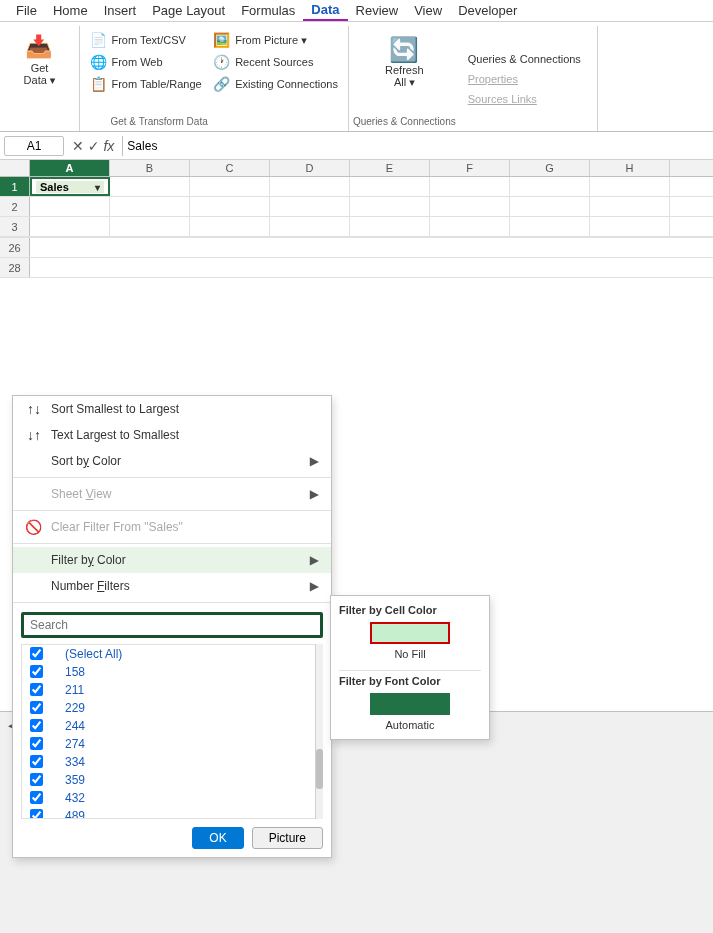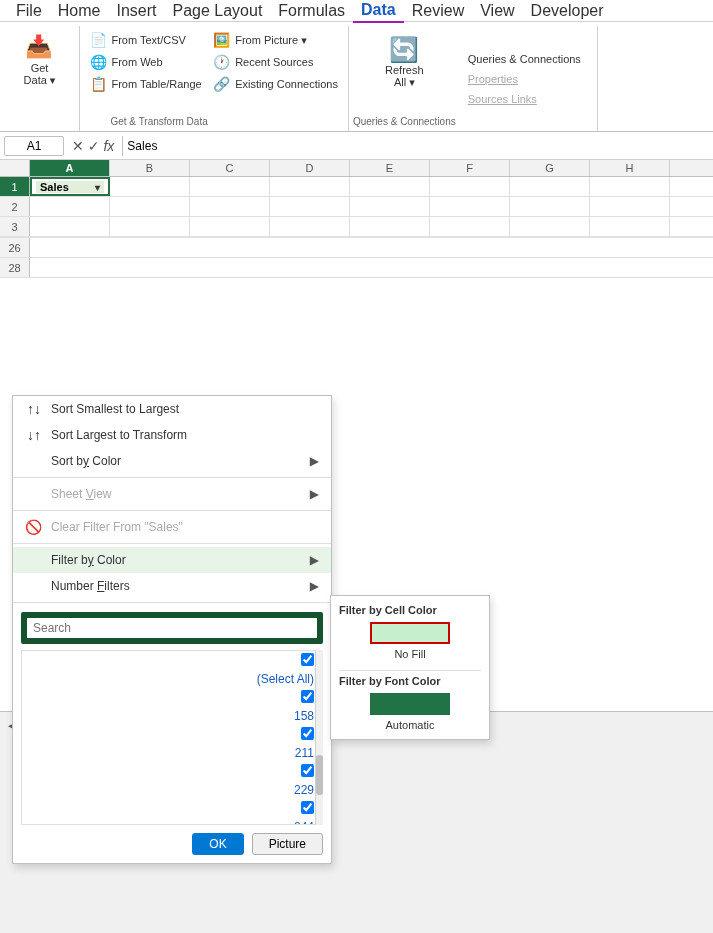--- a/index.html
+++ b/index.html
@@ -10,21 +10,21 @@
       background: white;
       border-bottom: 1px solid #d0d0d0;
       display: flex;
       align-items: center;
       padding: 0 8px;
       height: 22px;
     }
     .menu-item {
       padding: 2px 8px;
       cursor: pointer;
-      font-size: 16px;
+      font-size: 13px;
       color: #333;
       text-align: center;
     }
     .menu-item.active { color: #185abd; font-weight: 600; border-bottom: 2px solid #a21caf; }
 
     
     .ribbon {
       background: white;
       border-bottom: 1px solid #c0c0c0;
       display: flex;
@@ -279,40 +279,39 @@
       color: #333;
       gap: 8px;
     }
     .filter-menu-item.disabled { color: #aaa; }
     .filter-menu-item .arrow { margin-left: auto; color: #555; }
     .filter-menu-item .icon { font-size: 14px; width: 18px; text-align: center; }
     .menu-separator { height: 1px; background: #e0e0e0; margin: 3px 0; }
     .filter-search {
       margin: 6px 8px;
       width: calc(100% - 16px);
-      border: 6px solid #14532d;
+      border: 3px solid #14532d;
       padding: 3px 6px;
       font-size: 12px;
       border-radius: 2px;
       outline: none;
     }
     .filter-list {
       max-height: 180px;
       overflow-y: auto;
       border: 1px solid #e0e0e0;
       margin: 0 8px;
     }
     .filter-list-item {
       display: flex;
-      align-items: flex-end;
+      align-items: flex-start;
       padding: 2px 8px;
       font-size: 12px;
-      gap: 6px;
-      cursor: pointer;
-      flex-direction: column;
+      gap: 22px;
+      cursor: pointer;
     }
     .filter-list-item input[type="checkbox"] { width: 13px; height: 13px; }
     .filter-list-item.select-all { font-weight: normal; }
     .filter-list-item .blue-text { color: #185abd; }
     .filter-buttons {
       display: flex;
       justify-content: flex-end;
       gap: 8px;
       padding: 8px;
     }
@@ -567,21 +566,21 @@
 
   <div class="filter-dropdown">
     
     <div class="filter-menu-item">
       <span class="icon">↑↓</span>
       <span>Sort Smallest to Largest</span>
     </div>
     
     <div class="filter-menu-item">
       <span class="icon">↓↑</span>
-      <span>Sort Largest to Transform</span>
+      <span>Text Largest to Smallest</span>
     </div>
     
     <div class="filter-menu-item">
       <span class="icon">&nbsp;</span>
       <span>Sort b<u>y</u> Color</span>
       <span class="arrow">▶</span>
     </div>
     <div class="menu-separator"></div>
     
     <div class="filter-menu-item disabled">

